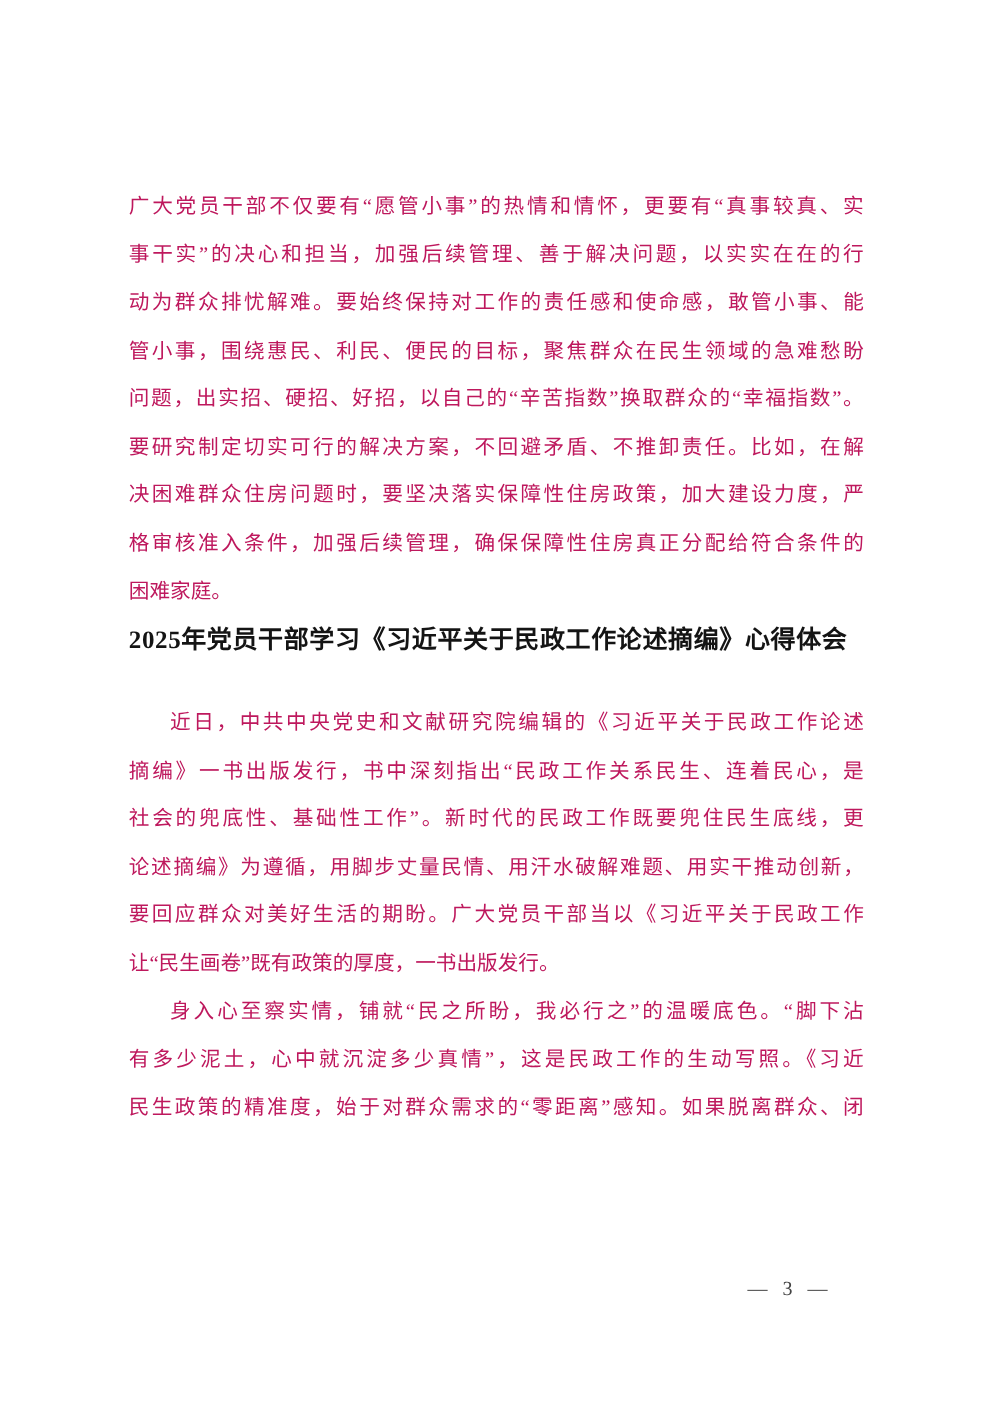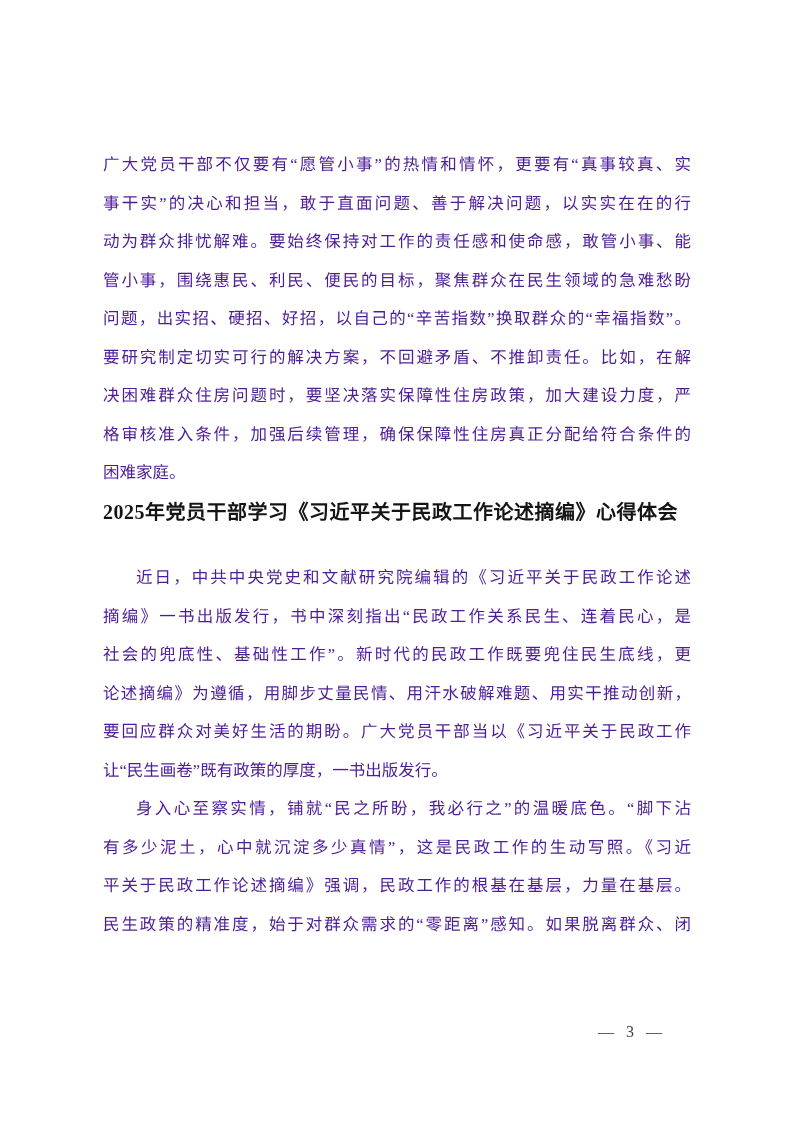--- a/index.html
+++ b/index.html
@@ -18,21 +18,21 @@
     top: 146px;
     width: 588px;
   }
   .para { margin: 0; }
   .line {
     font-size: 16.5px;
     line-height: 38.5px;
     text-align: justify;
     text-align-last: justify;
     text-justify: inter-ideograph;
-    color: #4c1d95;
+    color: #be185d;
   }
   .line.para-end { text-align-last: left; }
   .line.indent { text-indent: 2em; }
   .heading {
     font-size: 20px;
     font-weight: bold;
     line-height: 38.5px;
     margin: 0 0 28px 0;
     color: #141414;
     letter-spacing: 0.5px;
@@ -56,21 +56,21 @@
   }
 </style>
 </head>
 <body>
 
 <div class="page">
   <div class="content">
 
     <div class="para">
       <div class="line">广大党员干部不仅要有“愿管小事”的热情和情怀，更要有“真事较真、实</div>
-      <div class="line">事干实”的决心和担当，敢于直面问题、善于解决问题，以实实在在的行</div>
+      <div class="line">事干实”的决心和担当，加强后续管理、善于解决问题，以实实在在的行</div>
       <div class="line">动为群众排忧解难。要始终保持对工作的责任感和使命感，敢管小事、能</div>
       <div class="line">管小事，围绕惠民、利民、便民的目标，聚焦群众在民生领域的急难愁盼</div>
       <div class="line">问题，出实招、硬招、好招，以自己的“辛苦指数”换取群众的“幸福指数”。</div>
       <div class="line">要研究制定切实可行的解决方案，不回避矛盾、不推卸责任。比如，在解</div>
       <div class="line">决困难群众住房问题时，要坚决落实保障性住房政策，加大建设力度，严</div>
       <div class="line">格审核准入条件，加强后续管理，确保保障性住房真正分配给符合条件的</div>
       <div class="line para-end">困难家庭。</div>
     </div>
 
     <h2 class="heading">2025年党员干部学习《习近平关于民政工作论述摘编》心得体会</h2>
@@ -80,21 +80,20 @@
       <div class="line">摘编》一书出版发行，书中深刻指出“民政工作关系民生、连着民心，是</div>
       <div class="line">社会的兜底性、基础性工作”。新时代的民政工作既要兜住民生底线，更</div>
       <div class="line">论述摘编》为遵循，用脚步丈量民情、用汗水破解难题、用实干推动创新，</div>
       <div class="line">要回应群众对美好生活的期盼。广大党员干部当以《习近平关于民政工作</div>
       <div class="line para-end">让“民生画卷”既有政策的厚度，一书出版发行。</div>
     </div>
 
     <div class="para">
       <div class="line indent">身入心至察实情，铺就“民之所盼，我必行之”的温暖底色。“脚下沾</div>
       <div class="line">有多少泥土，心中就沉淀多少真情”，这是民政工作的生动写照。《习近</div>
-      <div class="line">平关于民政工作论述摘编》强调，民政工作的根基在基层，力量在基层。</div>
       <div class="line">民生政策的精准度，始于对群众需求的“零距离”感知。如果脱离群众、闭</div>
     </div>
 
   </div>
 
   <div class="footer">
     <span class="page-number">— 3 —</span>
   </div>
 </div>
 

